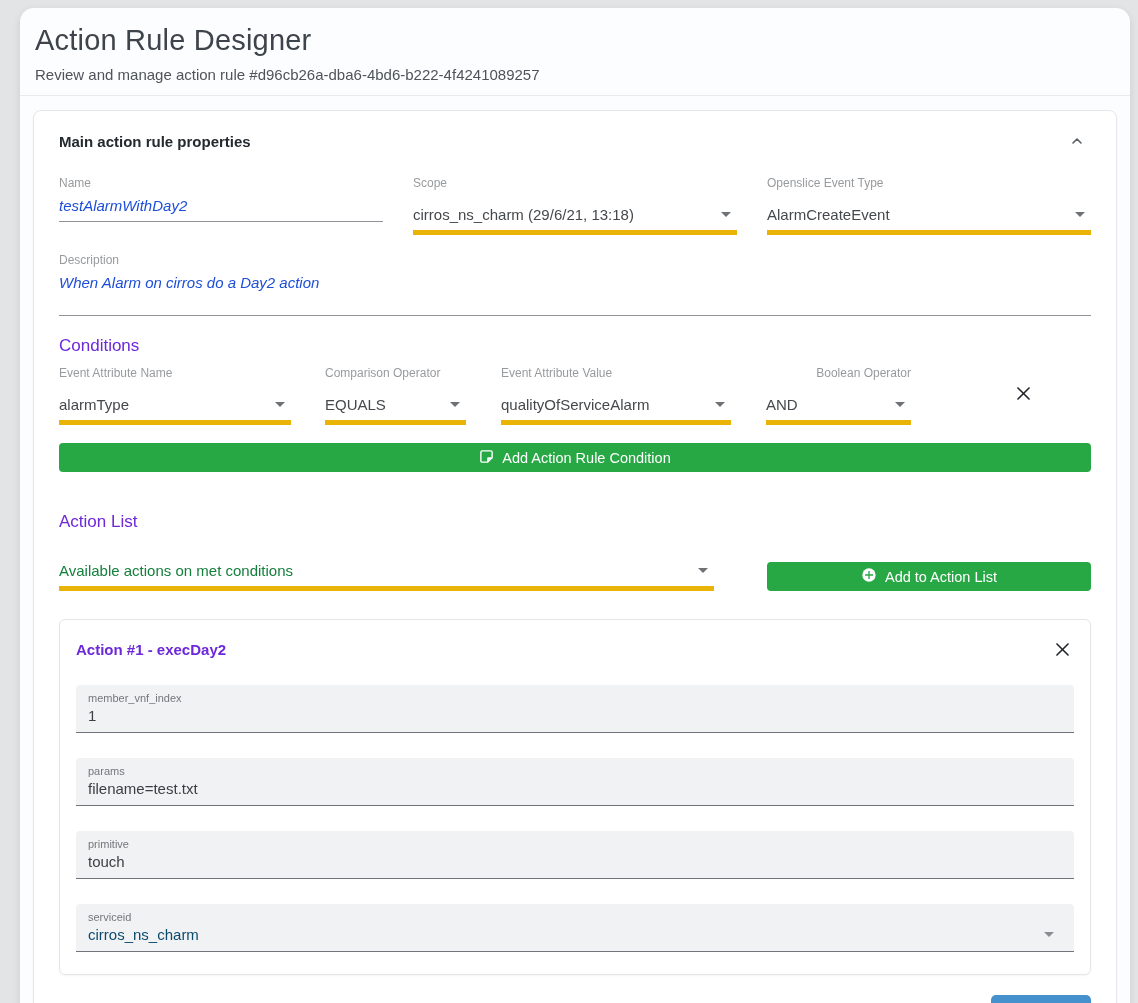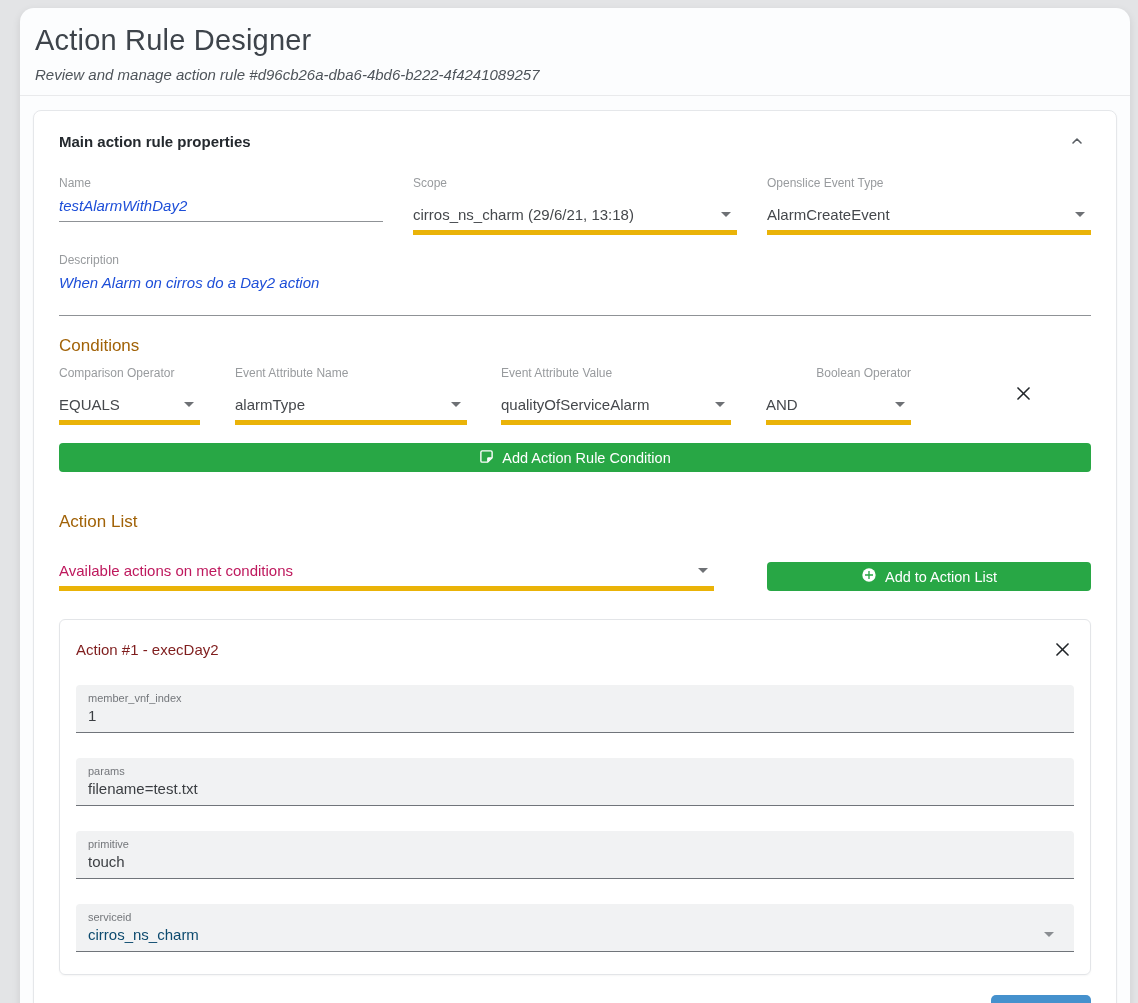--- a/index.html
+++ b/index.html
@@ -15,21 +15,21 @@
     position:absolute; left:20px; top:8px;
     width:1110px; min-height:982px;
     background:#fcfdfe;
     border-radius:14px;
     box-shadow:0 3px 8px rgba(0,0,0,.10);
     overflow:hidden;
   }
 
   .page-header { padding:16px 16px 12px 15px; }
   .page-title { margin:0 0 9px; font-size:29px; font-weight:400; color:#3e444b; letter-spacing:.2px; }
-  .page-subtitle { margin:0; font-size:15px; color:#4e545a;font-style:italic; }
+  .page-subtitle { margin:0; font-size:15px; color:#4e545a; }
   .page-divider { border-bottom:1px solid #e9eaec; }
 
   .main-card {
     margin:14px 13px 15px;
     background:#fff;
     border:1px solid #e5e7ea;
     border-radius:8px;
     box-shadow:0 1px 2px rgba(0,0,0,.05);
     padding:22px 25px 32px;
   }
@@ -41,39 +41,39 @@
   .form-row { display:flex; gap:30px; margin-bottom:18px; }
   .form-row > .mfield { flex:1; }
 
   .mfield .mlabel { font-size:12px; color:#989b9e; margin-bottom:7px; }
   .mvalue {
     display:flex; align-items:center; justify-content:space-between;
     font-size:15px; color:#45484c;
     padding-bottom:7px; border-bottom:5px solid #eab308;
     cursor:pointer; min-height:23px;margin-top:16px;
   }
-  .mvalue.placeholder { color:#be185d; }
+  .mvalue.placeholder { color:#15803d; }
   input.mtext {
     display:block; width:100%;
     border:none; outline:none; background:transparent;
     font-family:"Liberation Sans", sans-serif;
     font-size:15px; color:#1d4ed8;
     padding:0 0 7px; border-bottom:1px solid #8f9296;font-style:italic;
   }
   input.mtext.tall { padding-bottom:24px; }
 
   .caret {
     width:0; height:0; flex:0 0 auto;
     border-left:5px solid transparent;
     border-right:5px solid transparent;
     border-top:5px solid #6e7175;
     margin-right:6px;
   }
 
-  .section-title { font-size:17px; font-weight:400; color:#a16207; margin:4px 0 10px; }
+  .section-title { font-size:17px; font-weight:400; color:#6d28d9; margin:4px 0 10px; }
 
   .cond-row { display:flex; align-items:flex-start; margin-bottom:18px; }
   .cond-row .w1 { width:232px; margin-right:34px; }
   .cond-row .w2 { width:141px; margin-right:35px; }
   .cond-row .w3 { width:230px; margin-right:35px; }
   .cond-row .w4 { width:145px;text-align:right; }
 
   .icon-btn {
     background:none; border:none; padding:2px; cursor:pointer;
     color:#212529; line-height:0;
@@ -94,21 +94,21 @@
   .btn-add { width:324px; margin-left:auto; }
 
   .action-card {
     border:1px solid #e3e5e8;
     border-radius:6px;
     box-shadow:0 1px 2px rgba(0,0,0,.04);
     padding:18px 16px 22px;
     margin-bottom:20px;
   }
   .action-card-header { display:flex; justify-content:space-between; align-items:center; margin-bottom:24px; }
-  .action-title { font-size:15px; font-weight:400; color:#7f1d1d; }
+  .action-title { font-size:15px; font-weight:700; color:#6d28d9; }
 
   .filled-field {
     background:#f1f2f3;
     border-bottom:1px solid #70747a;
     border-radius:4px 4px 0 0;
     padding:7px 12px 8px;
     margin-bottom:25px;
   }
   .filled-field:last-child { margin-bottom:0; }
   .filled-label { font-size:11px; color:#74777b; }
@@ -173,31 +173,31 @@
     <div class="form-row" style="margin-bottom:20px;">
       <div class="mfield">
         <div class="mlabel">Description</div>
         <input class="mtext tall" value="When Alarm on cirros do a Day2 action" style="">
       </div>
     </div>
 
     <div class="section-title">Conditions</div>
 
     <div class="cond-row">
+      <div class="mfield w1">
+        <div class="mlabel">Event Attribute Name</div>
+        <div class="mvalue">
+          <span>alarmType</span>
+          <span class="caret"></span>
+        </div>
+      </div>
       <div class="mfield w2">
         <div class="mlabel">Comparison Operator</div>
         <div class="mvalue">
           <span>EQUALS</span>
-          <span class="caret"></span>
-        </div>
-      </div>
-      <div class="mfield w1">
-        <div class="mlabel">Event Attribute Name</div>
-        <div class="mvalue">
-          <span>alarmType</span>
           <span class="caret"></span>
         </div>
       </div>
       <div class="mfield w3">
         <div class="mlabel">Event Attribute Value</div>
         <div class="mvalue">
           <span>qualityOfServiceAlarm</span>
           <span class="caret"></span>
         </div>
       </div>

